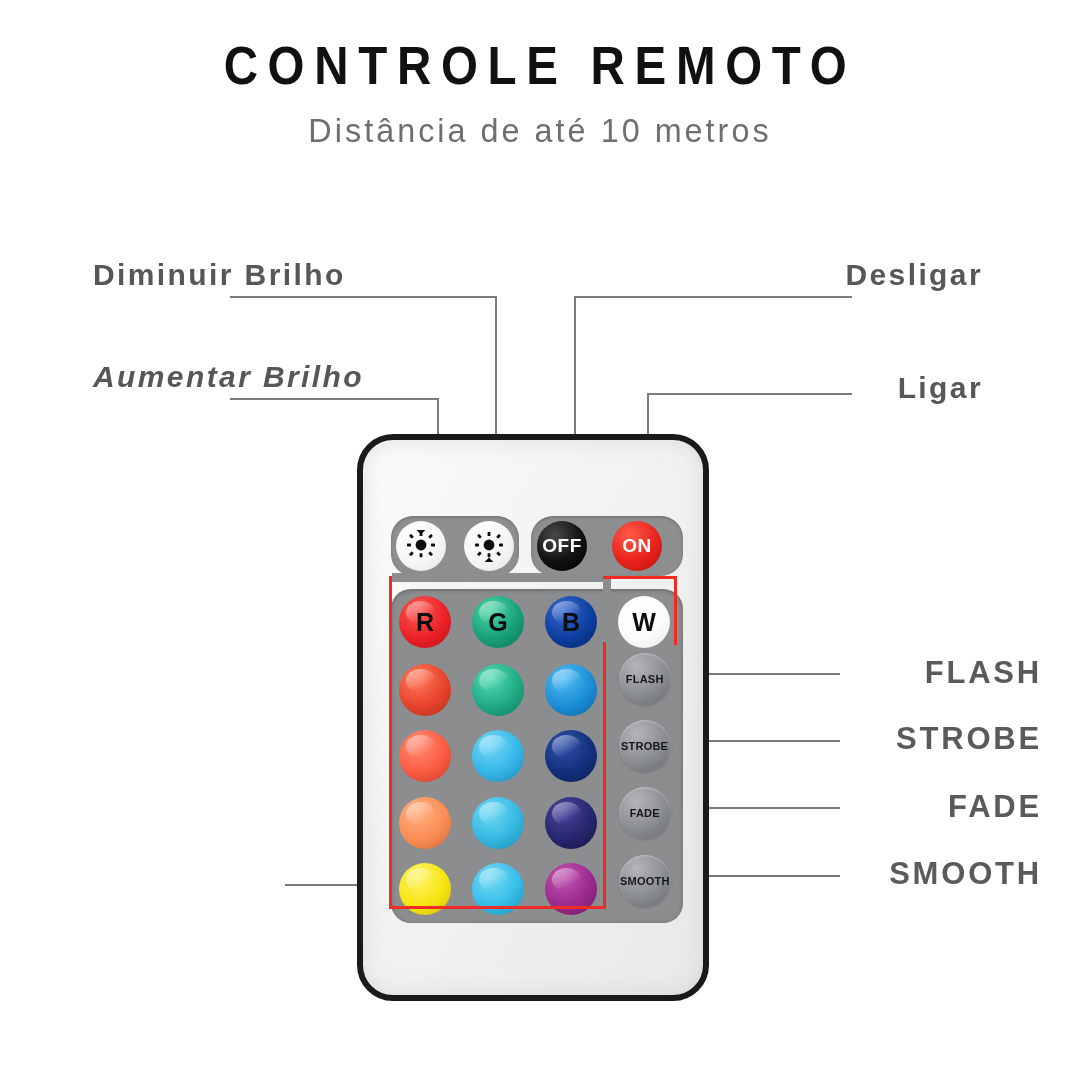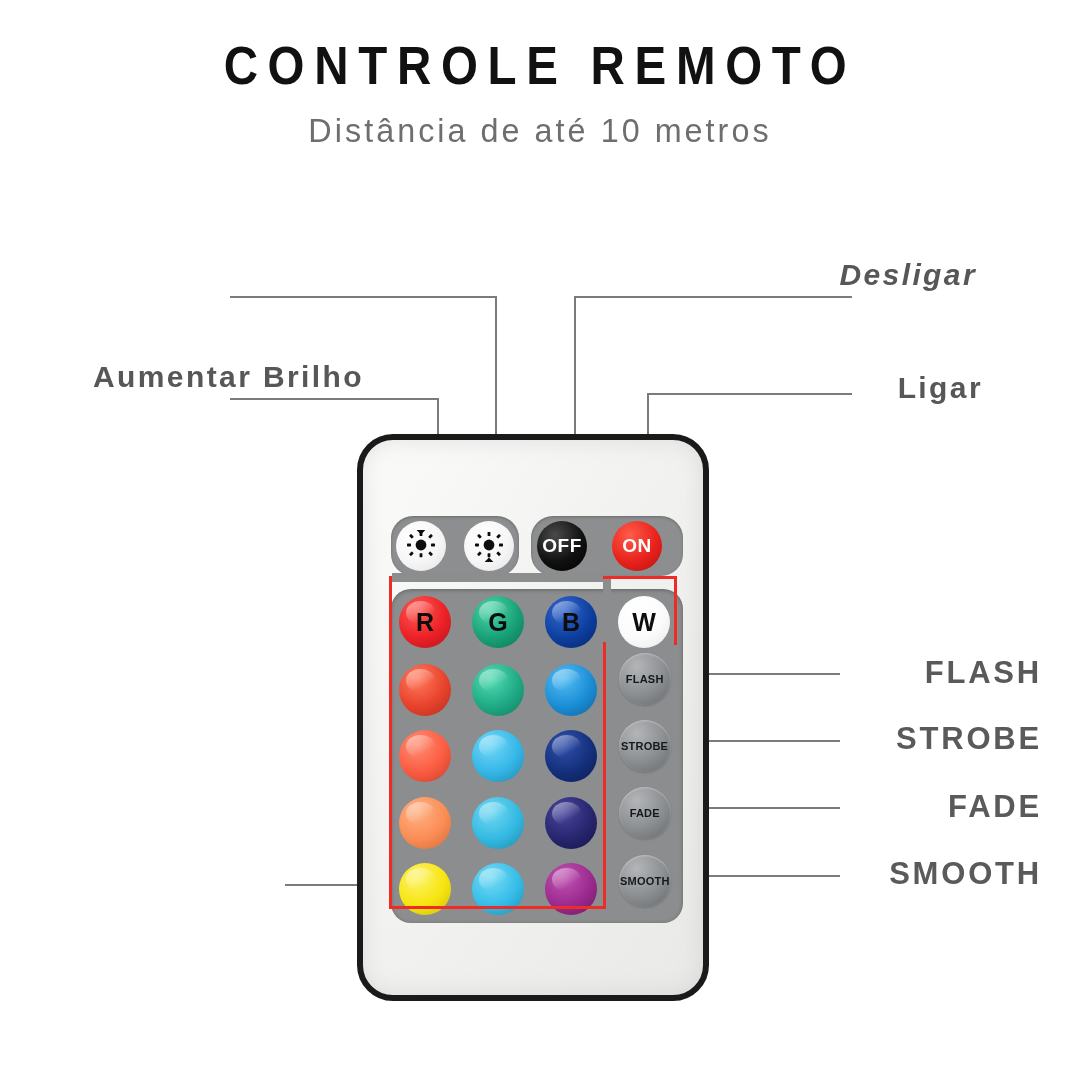--- a/index.html
+++ b/index.html
@@ -138,23 +138,24 @@
   .sun-ico{display:block;}
 </style>
 </head>
 <body>
 
 <div id="stage">
 
   <div class="title">CONTROLE REMOTO</div>
   <div class="subtitle">Distância de até 10 metros</div>
 
-  <div class="label lbl-left" style="left:93px;top:360px;">Aumentar Brilho</div>
-
-  <div class="label lbl-right" style="right:103px;top:258px;font-style:italic;">Desligar</div>
+  <div class="label lbl-left" style="left:93px;top:258px;">Diminuir Brilho</div>
+  <div class="label lbl-left" style="left:93px;top:360px;font-style:italic;">Aumentar Brilho</div>
+
+  <div class="label lbl-right" style="right:97px;top:258px;">Desligar</div>
   <div class="label lbl-right" style="right:97px;top:371px;">Ligar</div>
   <div class="label lbl-right big" style="right:38px;top:656px;">FLASH</div>
   <div class="label lbl-right big" style="right:38px;top:722px;">STROBE</div>
   <div class="label lbl-right big" style="right:38px;top:790px;">FADE</div>
   <div class="label lbl-right big" style="right:38px;top:857px;">SMOOTH</div>
 
   <div class="leader h" style="left:230px;top:296px;width:267px;"></div>
   <div class="leader v" style="left:495px;top:296px;height:246px;"></div>
 
   <div class="leader h" style="left:230px;top:398px;width:209px;"></div>

